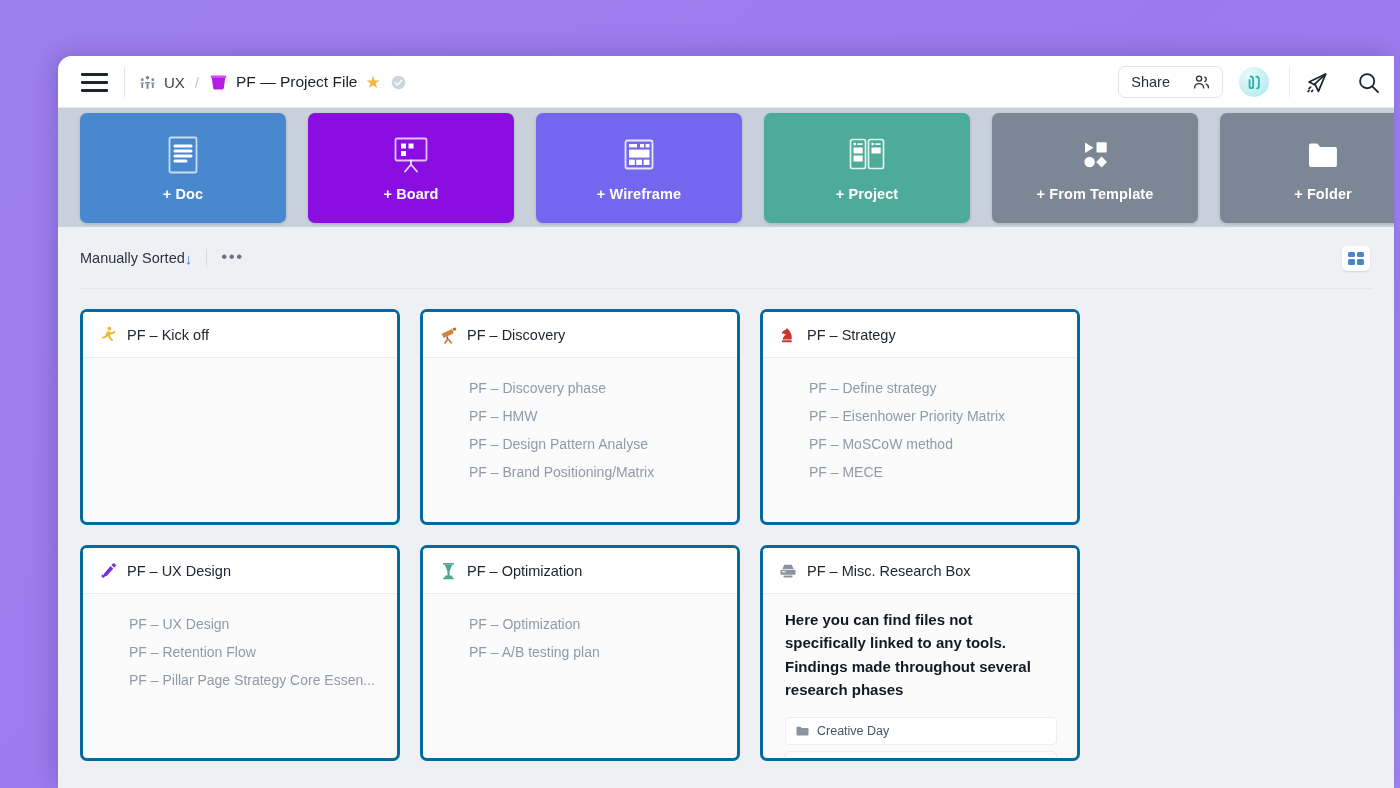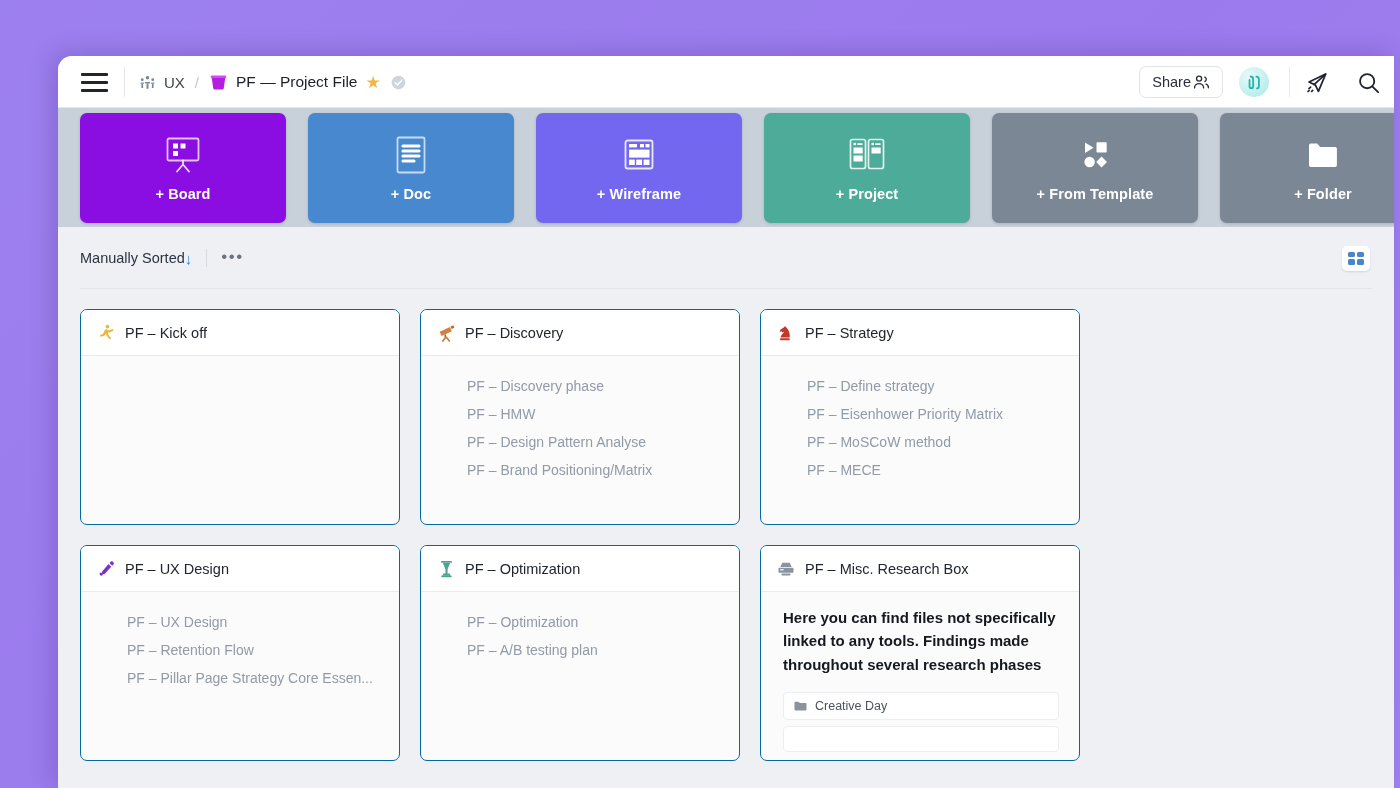--- a/index.html
+++ b/index.html
@@ -96,21 +96,21 @@
     margin-left: auto;
     display: flex;
     align-items: center;
     height: 52px;
     padding-right: 0px;
   }
 
   #share-button {
     display: flex;
     align-items: center;
-    gap: 2px;
+    gap: 23px;
     border: 1px solid #e0e3e8;
     border-radius: 7px;
     height: 32px;
     padding: 0 12px;
     font-size: 14.5px;
     color: #2b2f3a;
     background: #fff;
     cursor: pointer;
   }
   .icon-persons { width: 17px; height: 16px; display:block; }
@@ -223,21 +223,21 @@
     flex-wrap: wrap;
     gap: 20px;
     align-content: flex-start;
     height: 499px;
     overflow: hidden;
   }
 
   .list-card {
     width: 320px;
     background: #fbfbfc;
-    border: 1px solid #0369a1;
+    border: 3px solid #0369a1;
     border-radius: 7px;
     overflow: hidden;
     display: flex;
     flex-direction: column;
   }
   .list-card.h-tall { height: 216px; }
   .list-card.h-second { height: 216px; }
 
   .card-head {
     height: 46px;
@@ -378,41 +378,41 @@
         <svg viewBox="0 0 24 24" fill="none" stroke="#1f2430" stroke-width="1.9" stroke-linecap="round">
           <circle cx="10.6" cy="10.6" r="7.4"></circle>
           <path d="M16.2 16.2L22 22"></path>
         </svg>
       </div>
     </div>
   </div>
 
   <div id="create-band">
 
+    <div class="create-card" style="background:#4788ce">
+      <span class="cc-icon">
+        <svg width="40" height="44" viewBox="0 0 40 44" fill="none" stroke="#ffffff" stroke-width="1.8">
+          <rect x="6.5" y="4.5" width="27" height="35" rx="1.5" stroke-opacity=".7"></rect>
+          <path d="M12 13h16M12 18h16M12 23h16M12 28h11" stroke-width="3.1" stroke-linecap="round"></path>
+        </svg>
+      </span>
+      <span class="cc-label">+ Doc</span>
+    </div>
+
     <div class="create-card" style="background:#8a0de2">
       <span class="cc-icon">
         <svg width="48" height="44" viewBox="0 0 48 44" fill="none" stroke="#ffffff" stroke-width="1.8">
           <rect x="8.5" y="5.5" width="31" height="22" rx="1.5" stroke-opacity=".75"></rect>
           <rect x="14" y="10.5" width="5" height="5" fill="#fff" stroke="none"></rect>
           <rect x="21.5" y="10.5" width="5" height="5" fill="#fff" stroke="none"></rect>
           <rect x="14" y="18" width="5" height="5" fill="#fff" stroke="none"></rect>
           <path d="M24 27.5v4M24 31.5l-6 7M24 31.5l6 7" stroke-opacity=".85" stroke-linecap="round"></path>
         </svg>
       </span>
       <span class="cc-label">+ Board</span>
-    </div>
-
-    <div class="create-card" style="background:#4788ce">
-      <span class="cc-icon">
-        <svg width="40" height="44" viewBox="0 0 40 44" fill="none" stroke="#ffffff" stroke-width="1.8">
-          <rect x="6.5" y="4.5" width="27" height="35" rx="1.5" stroke-opacity=".7"></rect>
-          <path d="M12 13h16M12 18h16M12 23h16M12 28h11" stroke-width="3.1" stroke-linecap="round"></path>
-        </svg>
-      </span>
-      <span class="cc-label">+ Doc</span>
     </div>
 
     <div class="create-card" style="background:#7366ef">
       <span class="cc-icon">
         <svg width="48" height="42" viewBox="0 0 48 42" fill="none">
           <rect x="10.5" y="6.5" width="27" height="28" rx="2" stroke="#ffffff" stroke-opacity=".85" stroke-width="1.8"></rect>
           <rect x="14" y="10" width="8" height="3.4" fill="#fff"></rect>
           <rect x="25" y="10" width="4" height="3.4" fill="#fff"></rect>
           <rect x="30.5" y="10" width="4" height="3.4" fill="#fff"></rect>
           <rect x="14" y="15.6" width="20.5" height="8" fill="#fff"></rect>

